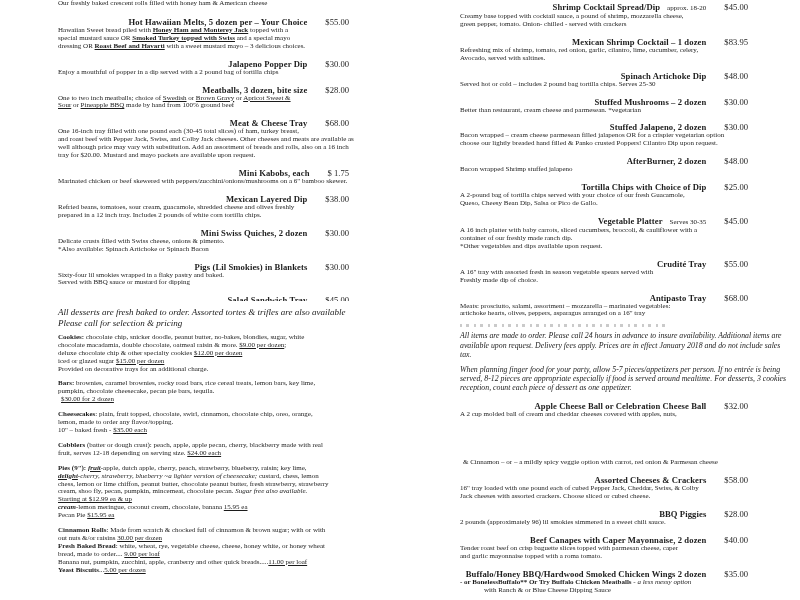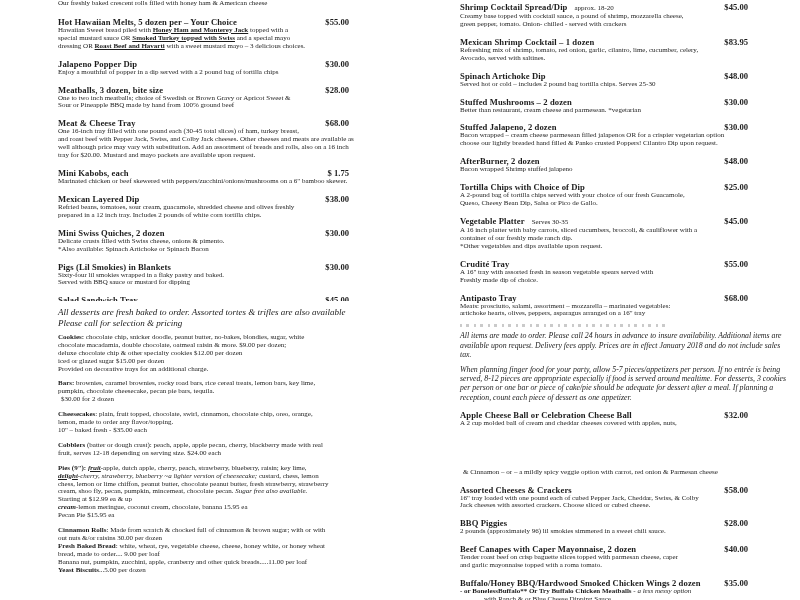--- a/index.html
+++ b/index.html
@@ -4,36 +4,36 @@
 <style>
   html,body{margin:0;padding:0;}
   body{
     width:800px;height:600px;overflow:hidden;background:#ffffff;color:#1c1c1c;
     font-family:"Liberation Serif","DejaVu Serif",serif;position:relative;
   }
   .col{position:absolute;top:0;}
   #col-left{left:58px;width:291px;}
   #col-right{left:460px;width:288px;}
   .item{margin-bottom:6px;}
-  .row{display:flex;justify-content:space-between;align-items:baseline;line-height:9px;white-space:nowrap;}
+  .row{display:flex;justify-content:flex-end;align-items:baseline;line-height:9px;white-space:nowrap;}
   .iname{font-weight:bold;font-size:8.6px;letter-spacing:.1px;}
   .inote{font-weight:normal;font-size:7px;margin-left:7px;}
-  .iprice{font-weight:bold;font-size:8.6px;margin-left:0;}
+  .iprice{font-weight:normal;font-size:8.6px;margin-left:18px;}
   .dline{font-size:7px;line-height:7.9px;white-space:nowrap;}
   .block{margin-bottom:7px;}
   .intro{margin:1px 0 5px 0;}
   .intro .dline{font-size:9px;line-height:10.8px;font-style:italic;}
   .notespara{margin-bottom:6px;}
   .notespara .dline{font-size:7.8px;line-height:9.2px;font-style:italic;}
   .clip8{height:8px;overflow:hidden;}
   .partial-top{margin-bottom:7px;}
   .clip-strip{height:3px;width:72%;margin:1px 0 4px 0;opacity:.45;
     background:repeating-linear-gradient(90deg,#8a8a8a 0 2px,transparent 2px 6px,#8a8a8a 6px 9px,transparent 9px 14px);}
   .b{font-weight:bold;}
-  .u{}
+  .u{text-decoration:underline;}
   .i{font-style:italic;}
   .bu{font-weight:bold;text-decoration:underline;}
   .bi{font-weight:bold;font-style:italic;}
   .biu{font-weight:bold;font-style:italic;text-decoration:underline;}
 </style>
 </head>
 <body>
 
 <div>
   <div class="col" id="col-left">
@@ -233,21 +233,20 @@
       </div>
       <div class="clip-strip"></div>
       <div class="notespara">
         <div class="dline">All items are made to order.  Please call 24 hours in advance to insure availability.  Additional items are</div>
         <div class="dline">available upon request.  Delivery fees apply.  Prices are in effect January 2018 and do not include sales</div>
         <div class="dline">tax.</div>
       </div>
       <div class="notespara">
         <div class="dline">When planning finger food for your party, allow 5-7 pieces/appetizers per person.  If no entrée is being</div>
         <div class="dline">served, 8-12 pieces are appropriate especially if food is served around mealtime.  For desserts, 3 cookies</div>
-        <div class="dline">per person or one bar or piece of cake/pie should be adequate for dessert after a meal.  If planning a</div>
         <div class="dline">reception, count each piece of dessert as one appetizer.</div>
       </div>
       <div class="item">
         <div class="row">
           <span><span class="iname">Apple Cheese Ball or Celebration Cheese Ball</span></span>
           <span class="iprice">$32.00</span>
         </div>
         <div class="dline">A 2 cup molded ball of cream and cheddar cheeses covered with apples, nuts,</div>
         <div class="dline" style="padding-left: 3px; margin-top: 41px;">&amp; Cinnamon – or – a mildly spicy veggie option with carrot, red onion &amp; Parmesan cheese</div>
       </div>

